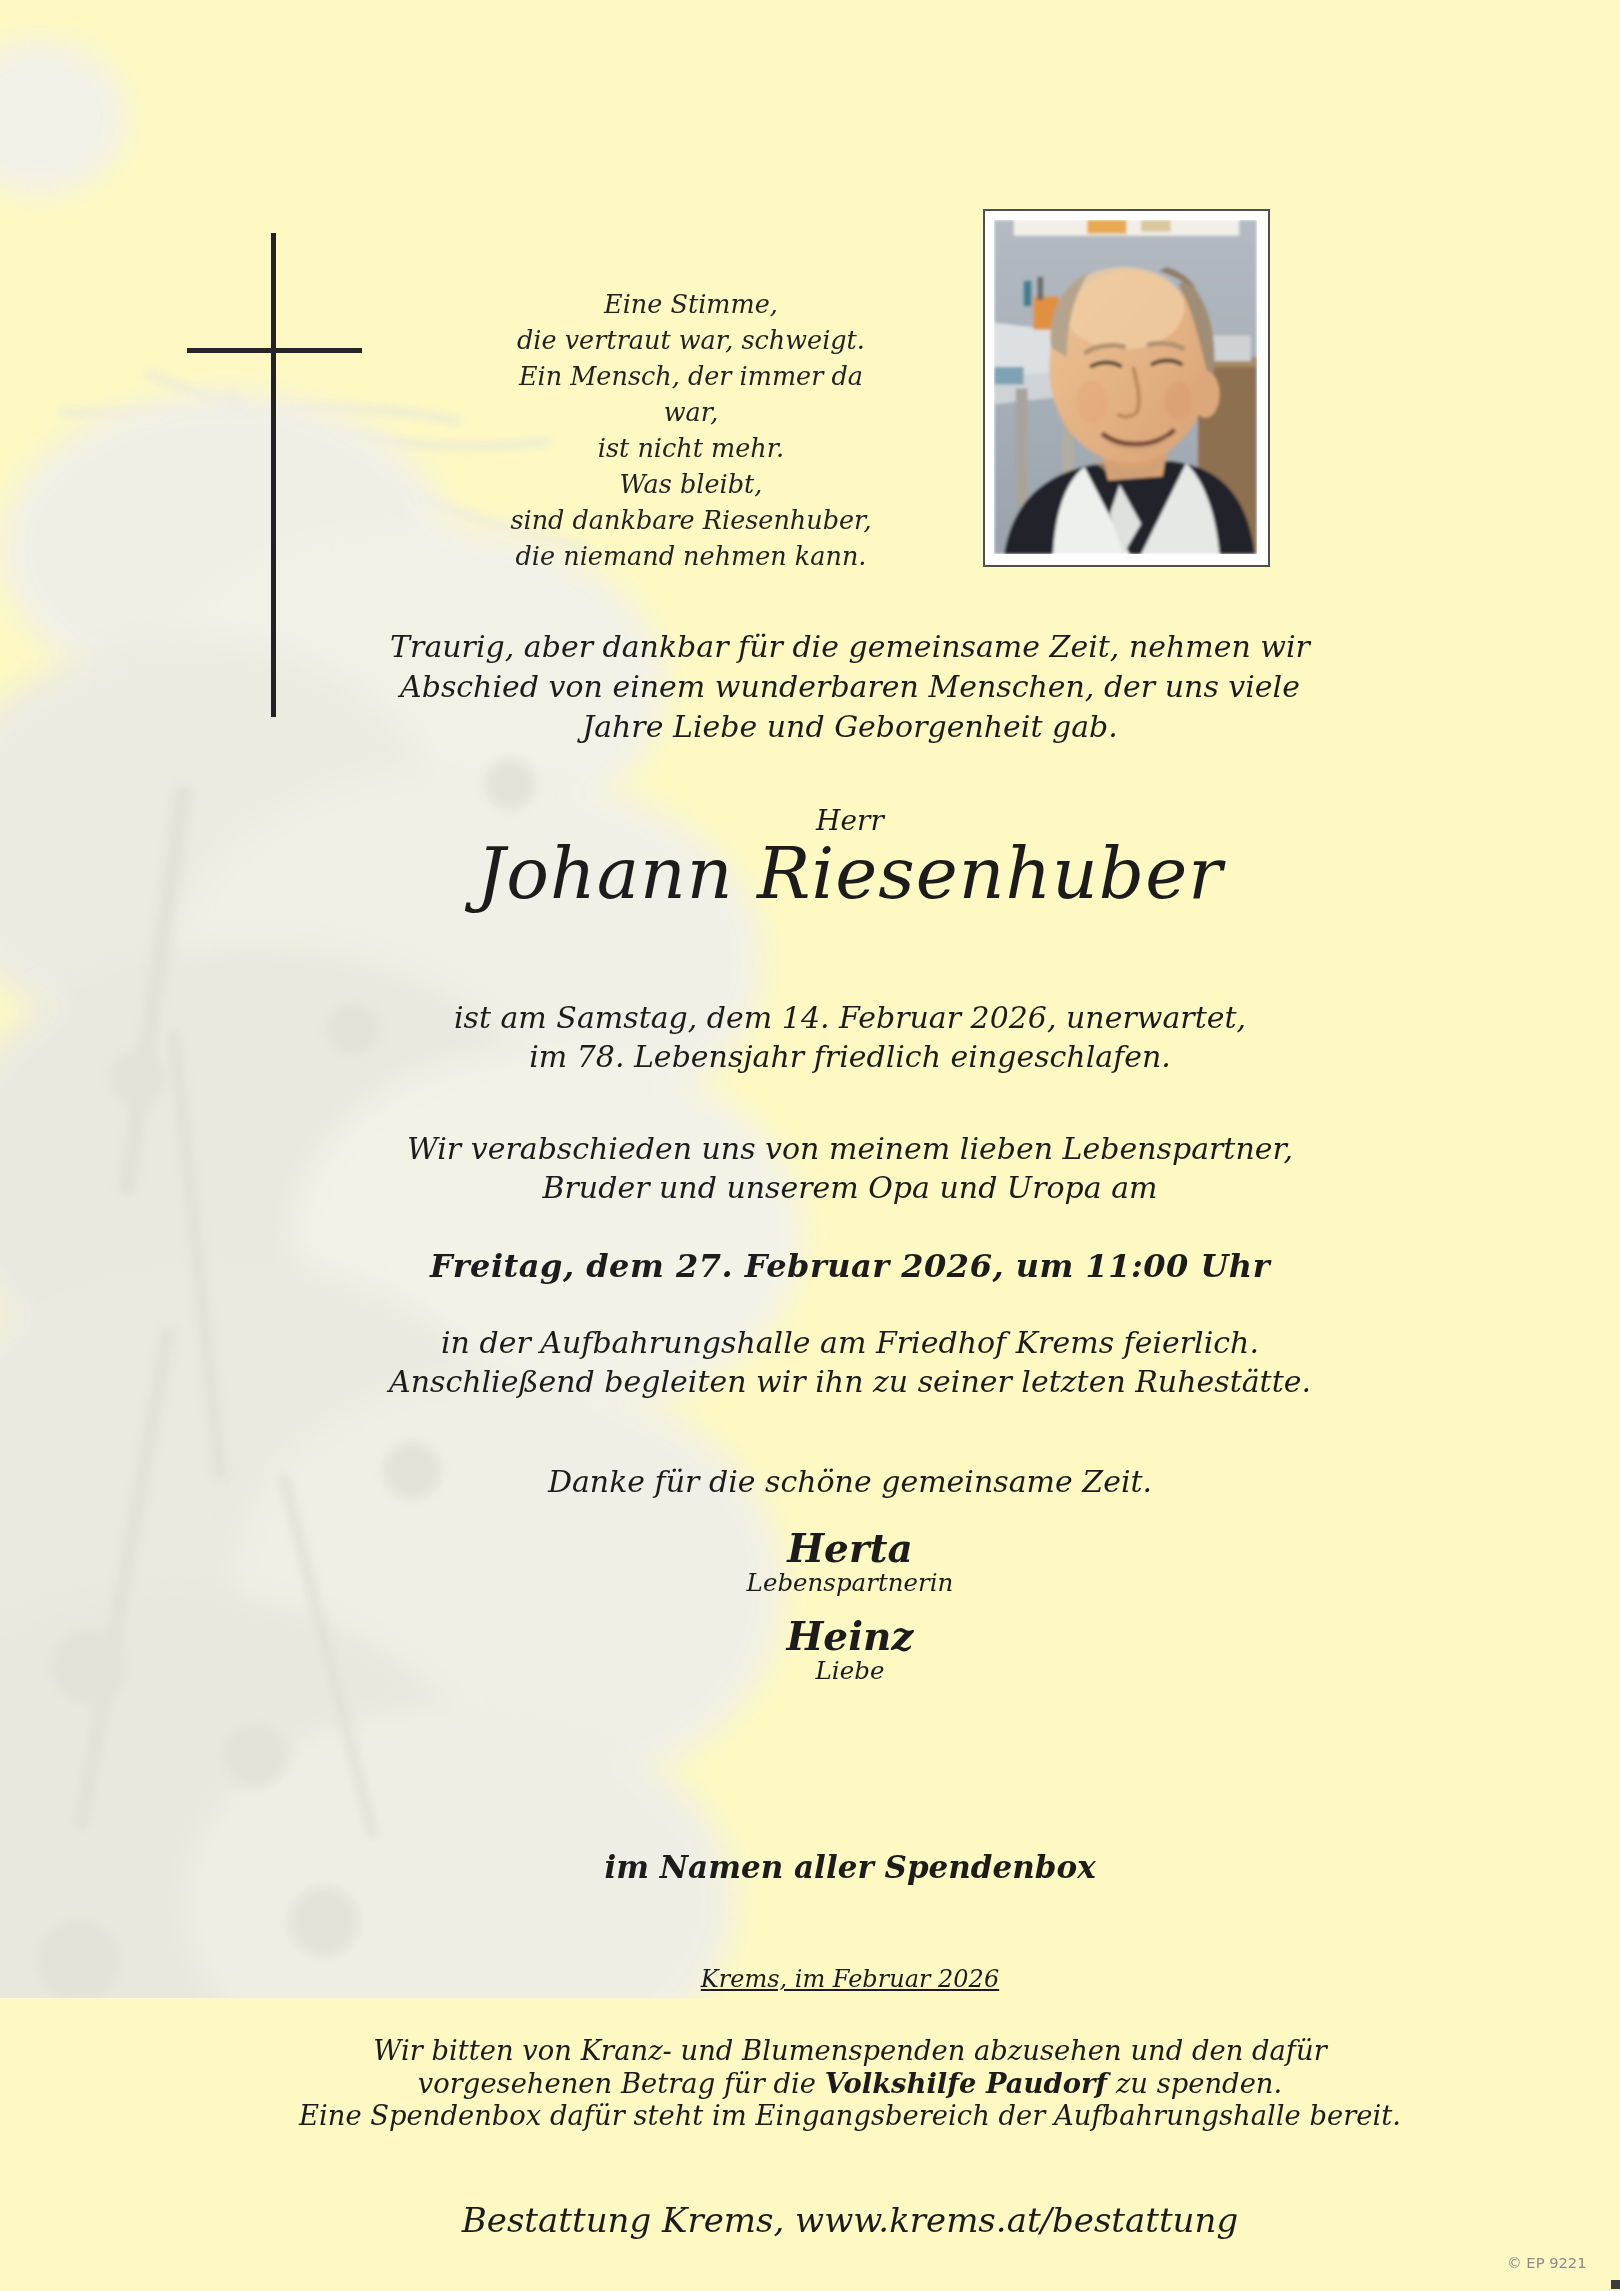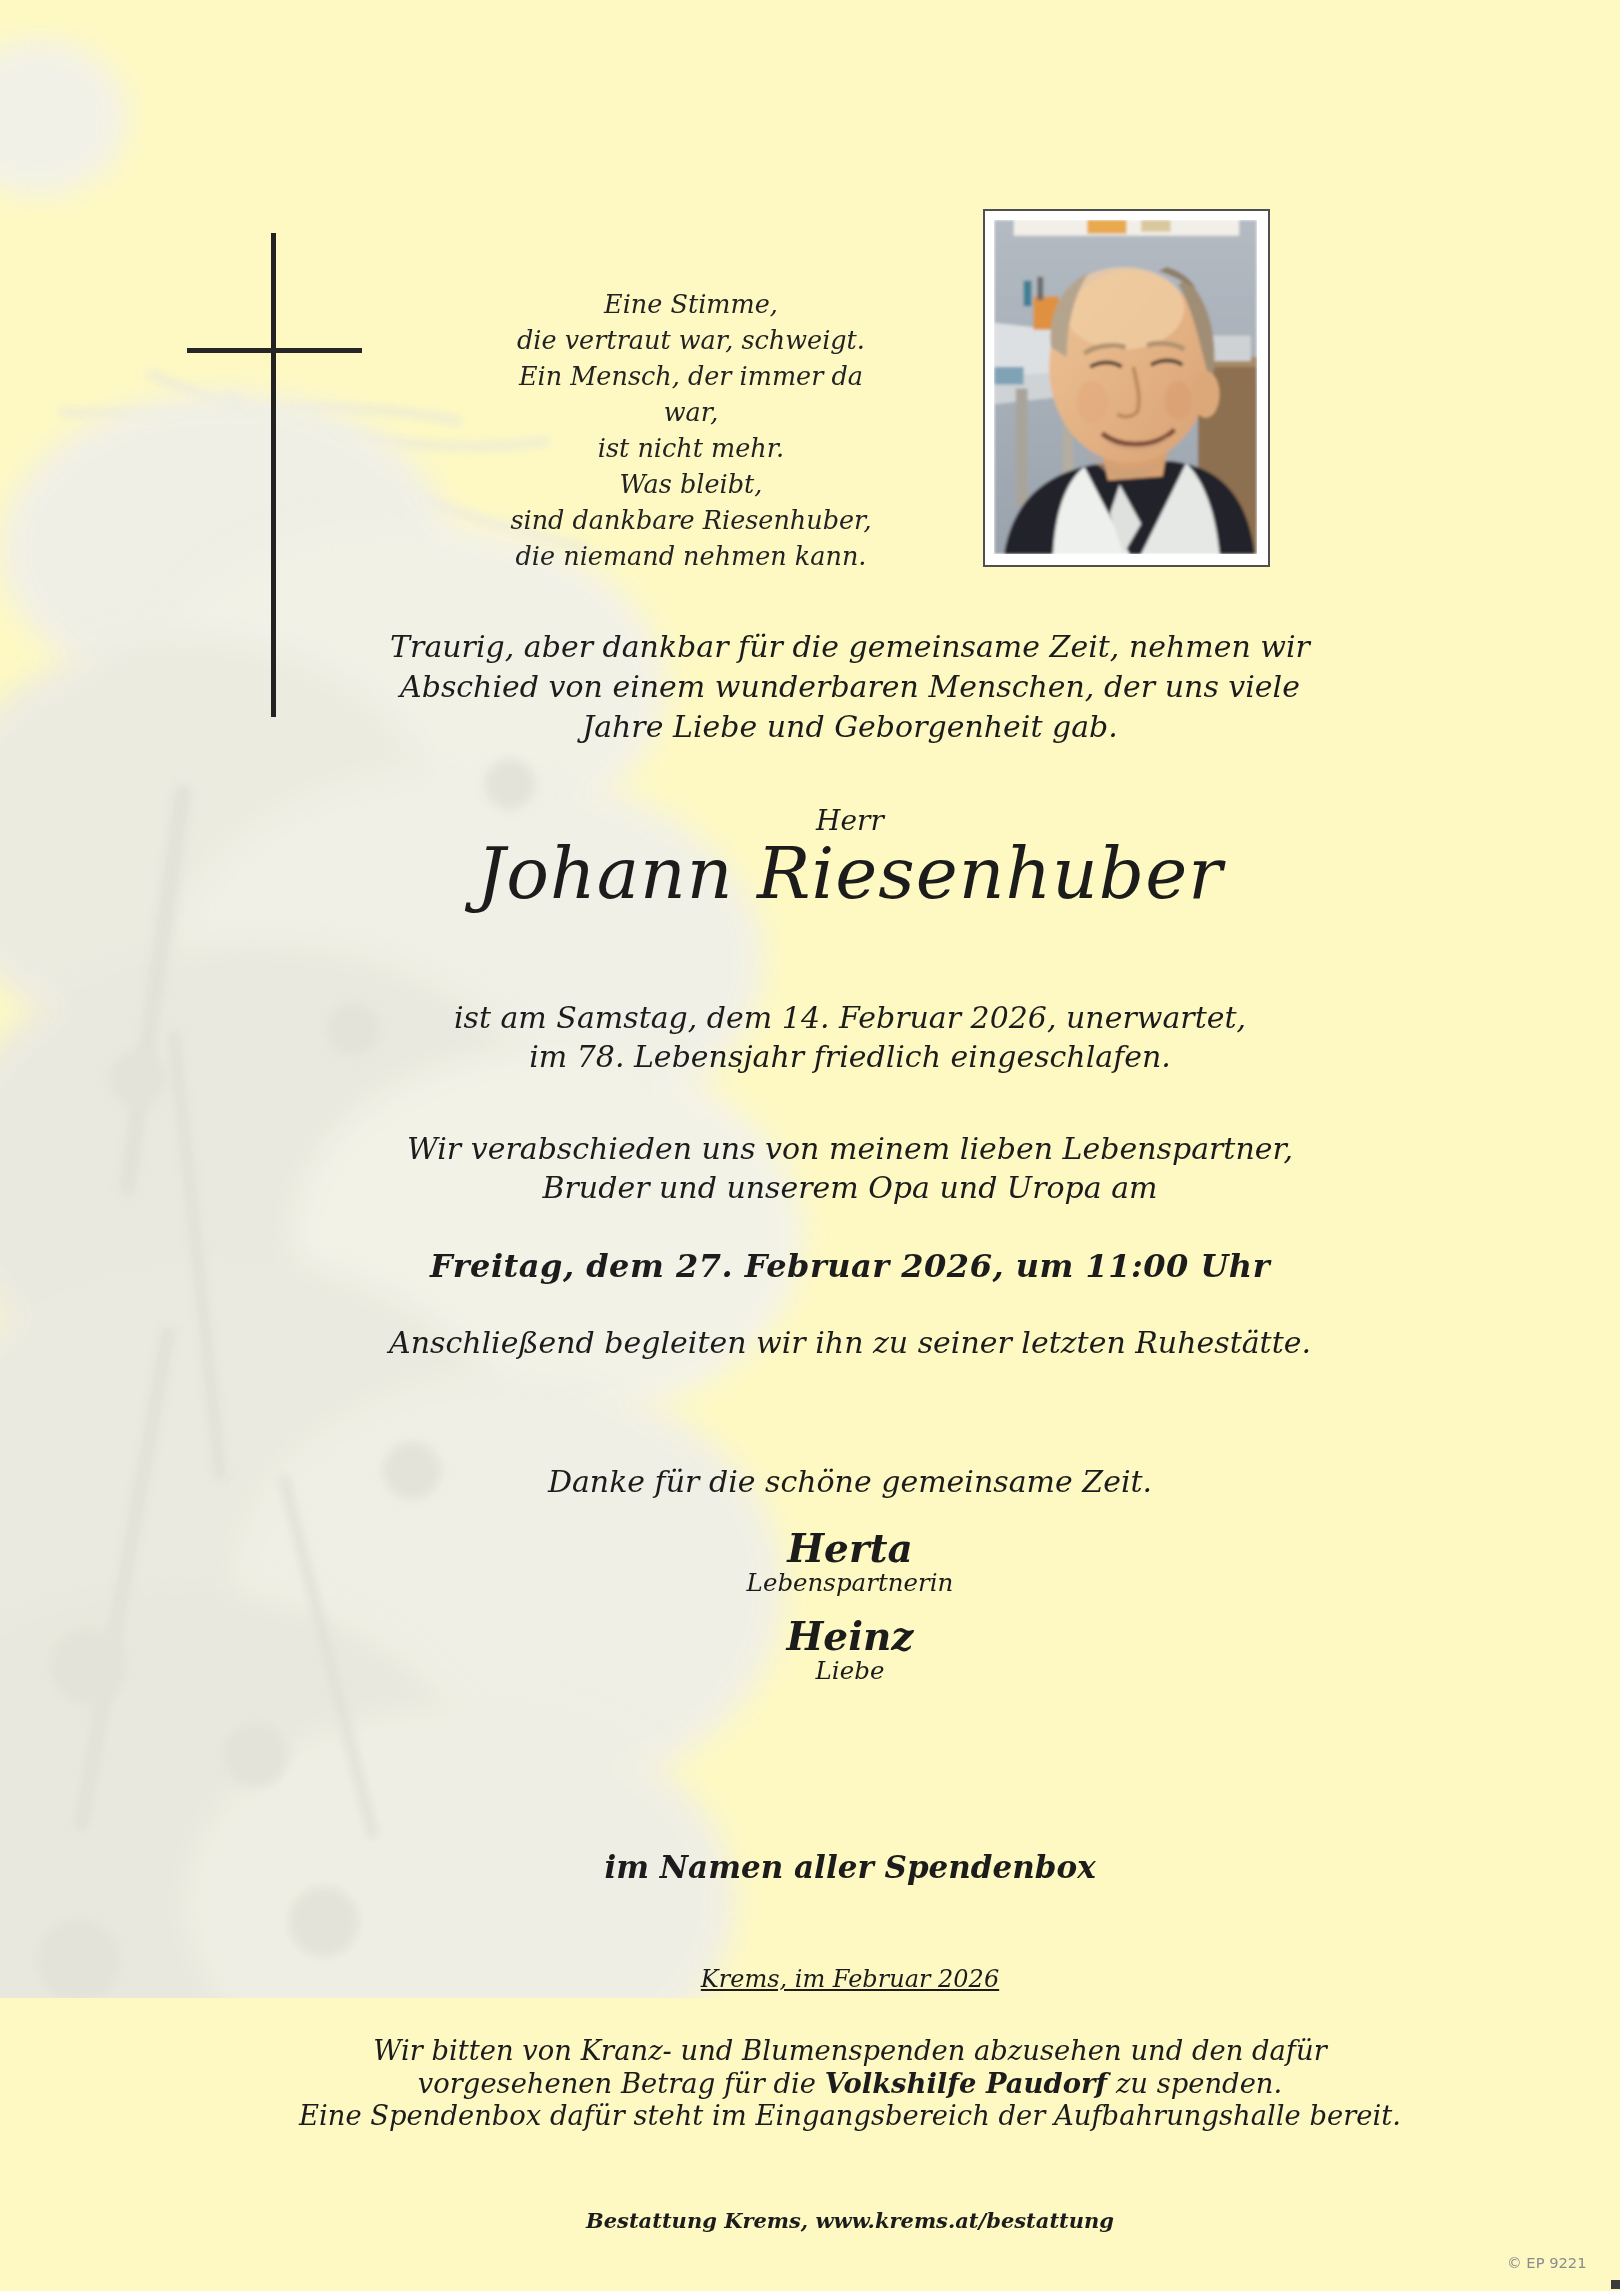--- a/index.html
+++ b/index.html
@@ -37,21 +37,21 @@
   .m-rel{font-size:24.5px;line-height:33px;}
   .mourner1{top:1527px;}
   .mourner1-rel{top:1566px;}
   .mourner2{top:1615px;}
   .mourner2-rel{top:1654px;}
   .family{top:1705px;font-size:31px;line-height:41px;font-weight:bold;}
   .in-name{top:1847px;font-size:31px;line-height:41px;font-weight:bold;}
   .place-date{top:1960px;font-size:24px;line-height:39px;text-decoration:underline;}
   .donation{top:2035px;font-size:27.4px;line-height:32px;}
   .donation b{font-style:italic;}
-  .footer{top:2203px;font-size:21px;line-height:35px;font-weight:bold;}
+  .footer{top:2203px;font-size:34px;line-height:35px;}
   #copyright{position:absolute;left:1507px;top:2254px;font-family:"DejaVu Sans",sans-serif;
         font-size:14.7px;color:#8b8b8b;font-style:normal;}
   #corner-artifact{position:absolute;right:0;top:2280px;width:8.8px;height:8.8px;background:#3c3c3c;}
 </style>
 </head>
 <body>
 
 <div id="page">
 
   <div id="watermark">
@@ -206,20 +206,21 @@
   </div>
 
   <div class="col farewell">
     <div>Wir verabschieden uns von meinem lieben Lebenspartner,</div>
     <div>Bruder und unserem Opa und Uropa am</div>
   </div>
 
   <div class="col svc-date">Freitag, dem 27. Februar 2026, um 11:00 Uhr</div>
 
   <div class="col svc-loc">
+    <div>in der Aufbahrungshalle am Friedhof Krems feierlich.</div>
     <div>Anschließend begleiten wir ihn zu seiner letzten Ruhestätte.</div>
   </div>
 
   <div class="col thanks">Danke für die schöne gemeinsame Zeit.</div>
 
   <div class="col mourner1 m-name">Herta</div>
   <div class="col mourner1-rel m-rel">Lebenspartnerin</div>
   <div class="col mourner2 m-name">Heinz</div>
   <div class="col mourner2-rel m-rel">Liebe</div>
 

